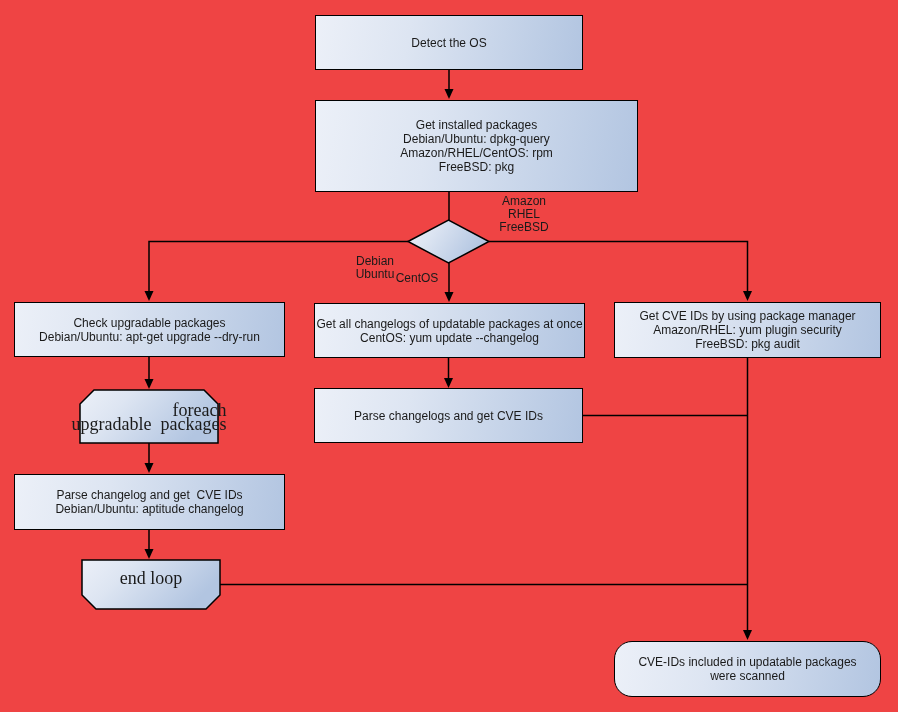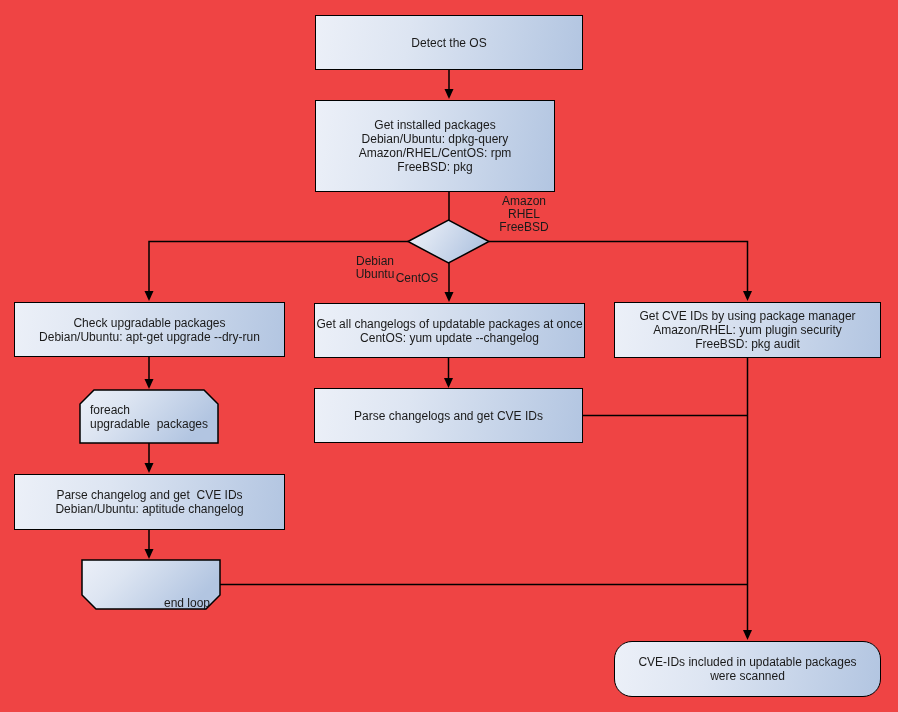--- a/index.html
+++ b/index.html
@@ -19,25 +19,26 @@
     background:linear-gradient(100deg,#ecf0f8 0%,#dde5f2 35%,#b2c5e1 100%);
     display:flex;align-items:center;justify-content:center;
     text-align:center;
     font-size:12px;line-height:14px;
     white-space:pre;
     z-index:2;
   }
   .shape-label{
     position:absolute;
     display:flex;align-items:center;justify-content:center;
-    text-align:left;
-    font-size:12px;line-height:14px;
+    text-align:right;
+    font-size:18px;line-height:14px;
     white-space:pre;
     z-index:3;
     pointer-events:none;
+    font-family:Liberation Serif, serif;
   }
   .edge-label{
     position:absolute;
     text-align:center;
     font-size:12px;line-height:13px;
     white-space:pre;
     z-index:3;
   }
 </style>
 </head>
@@ -113,21 +114,21 @@
 
     <polygon points="408,241.5 448.5,220 489,241.5 448.5,263" fill="url(#shapeGrad)" stroke="#000" stroke-width="1.5"></polygon>
 
     <polygon points="94,390 204,390 218,404 218,443 80,443 80,404" fill="url(#shapeGrad)" stroke="#000" stroke-width="1.5"></polygon>
 
     <polygon points="82,560 220,560 220,595 206,609 96,609 82,595" fill="url(#shapeGrad)" stroke="#000" stroke-width="1.5"></polygon>
   </svg>
 
   <div class="node" style="left:315px;top:15px;width:268px;height:55px;">Detect the OS</div>
 
-  <div class="node" style="left:315px;top:100px;width:240px;height:92px;">Get installed packages
+  <div class="node" style="left:315px;top:100px;width:323px;height:92px;">Get installed packages
 Debian/Ubuntu: dpkg-query
 Amazon/RHEL/CentOS: rpm
 FreeBSD: pkg</div>
 
   <div class="node" style="left:14px;top:302px;width:271px;height:55px;">Check upgradable packages
 Debian/Ubuntu: apt-get upgrade --dry-run</div>
 
   <div class="node" style="left:14px;top:474px;width:271px;height:56px;">Parse changelog and get  CVE IDs
 Debian/Ubuntu: aptitude changelog</div>
 
@@ -139,21 +140,21 @@
   <div class="node" style="left:614px;top:302px;width:267px;height:56px;">Get CVE IDs by using package manager
 Amazon/RHEL: yum plugin security
 FreeBSD: pkg audit</div>
 
   <div class="node" style="left:614px;top:641px;width:267px;height:56px;border-radius:18px;">CVE-IDs included in updatable packages
 were scanned</div>
 
   <div class="shape-label" style="left:80px;top:390px;width:138px;height:53px;">foreach
 upgradable  packages</div>
 
-  <div class="shape-label" style="left:82px;top:585px;width:138px;height:35px;margin-left:36px;">end loop</div>
+  <div class="shape-label" style="left:82px;top:560px;width:138px;height:35px;">end loop</div>
 
   <div class="edge-label" style="left:330px;top:208px;width:90px;margin-top:47px;">Debian
 Ubuntu</div>
 
   <div class="edge-label" style="left:479px;top:195px;width:90px;">Amazon
 RHEL
 FreeBSD</div>
 
   <div class="edge-label" style="left:392px;top:272px;width:50px;">CentOS</div>
 

